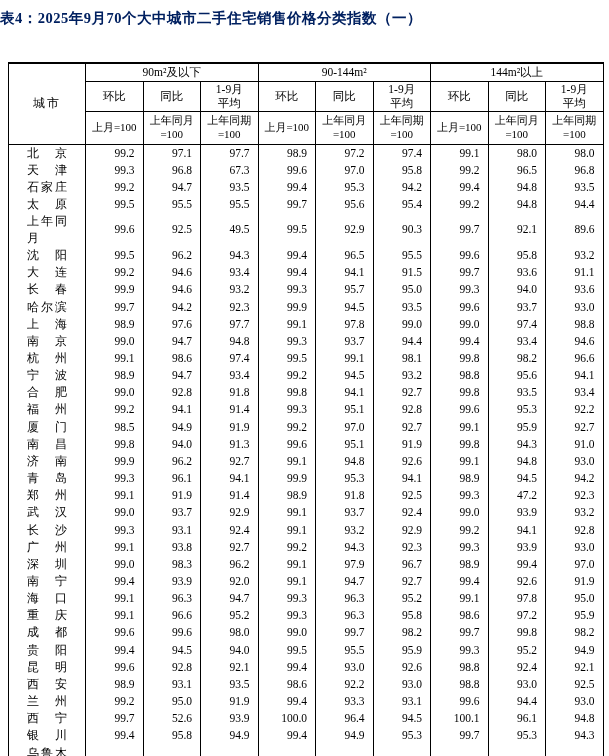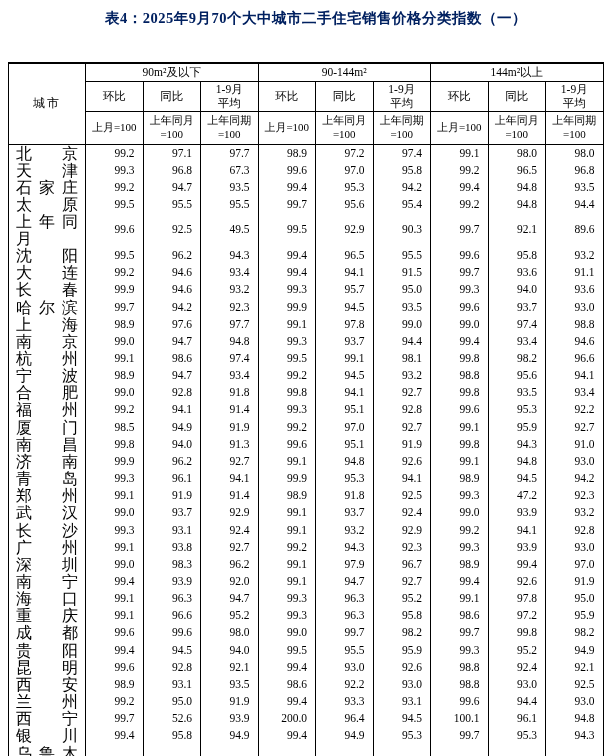--- a/index.html
+++ b/index.html
@@ -8,21 +8,21 @@
     background: #ffffff;
     font-family: "Liberation Serif", "DejaVu Serif", serif;
     color: #000000;
     overflow: hidden;
   }
   .page { position: relative; width: 609px; height: 756px; }
 
   .title {
     position: absolute;
     top: 9px; left: 0; width: 527px;
-    text-align: right;
+    text-align: left;
     font-size: 14.5px;
     font-weight: bold;
     color: #002060;
     letter-spacing: 0.5px;
   }
 
   table.idx {
     position: absolute;
     left: 8px; top: 62px;
     width: 595px;
@@ -53,22 +53,22 @@
 
   tbody td {
     border-left: 1px solid #000;
     border-right: 1px solid #000;
     height: 17.17px;
     padding: 0;
     vertical-align: middle;
     line-height: 17px;
   }
   td.city {
-    font-size: 16px;
-    padding: 0 7px;
+    font-size: 12px;
+    padding: 0 18px;
     text-align: justify;
     text-align-last: justify;
     font-family: Liberation Serif, serif;
   }
   td.num {
     text-align: right;
     padding-right: 8px;
     font-size: 11.5px;
   }
 </style>
@@ -547,21 +547,21 @@
           <td class="num">99.6</td>
           <td class="num">94.4</td>
           <td class="num">93.0</td>
         </tr>
 
         <tr>
           <td class="city">西宁</td>
           <td class="num">99.7</td>
           <td class="num">52.6</td>
           <td class="num">93.9</td>
-          <td class="num">200.0</td>
+          <td class="num">100.0</td>
           <td class="num">96.4</td>
           <td class="num">94.5</td>
           <td class="num">100.1</td>
           <td class="num">96.1</td>
           <td class="num">94.8</td>
         </tr>
 
         <tr>
           <td class="city">银川</td>
           <td class="num">99.4</td>

